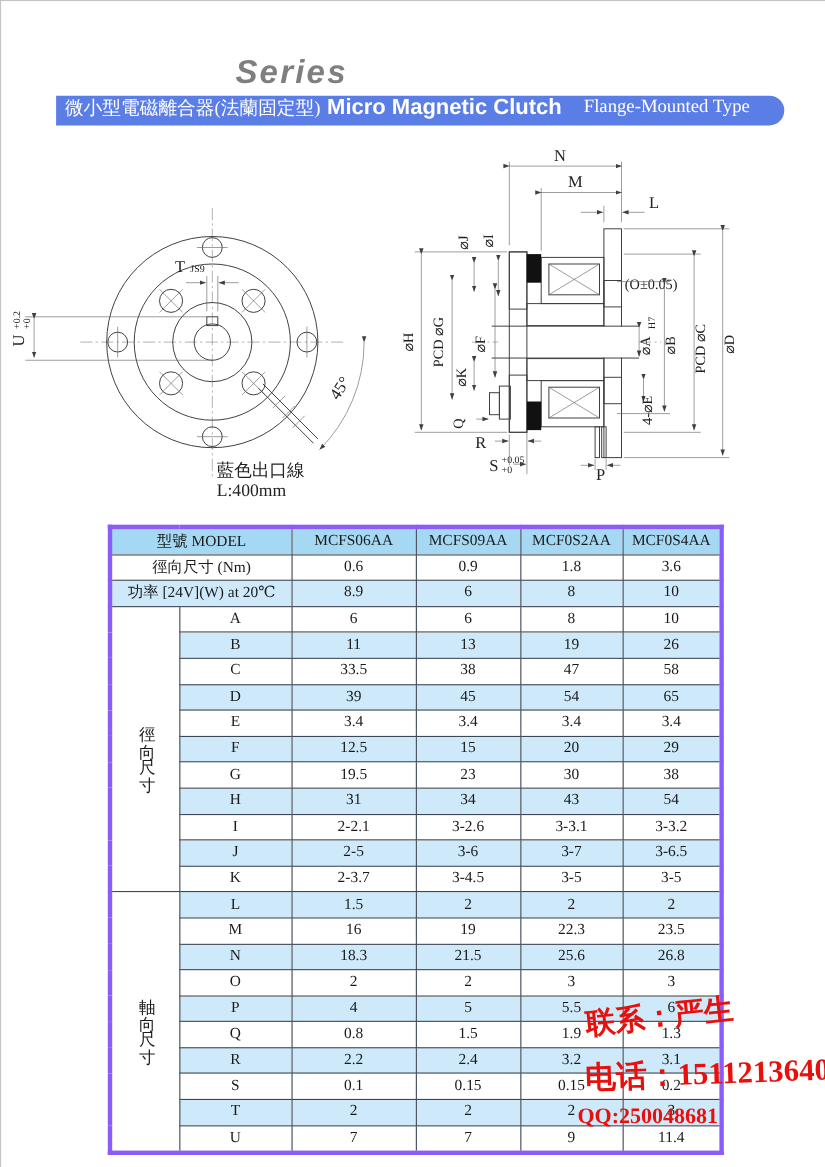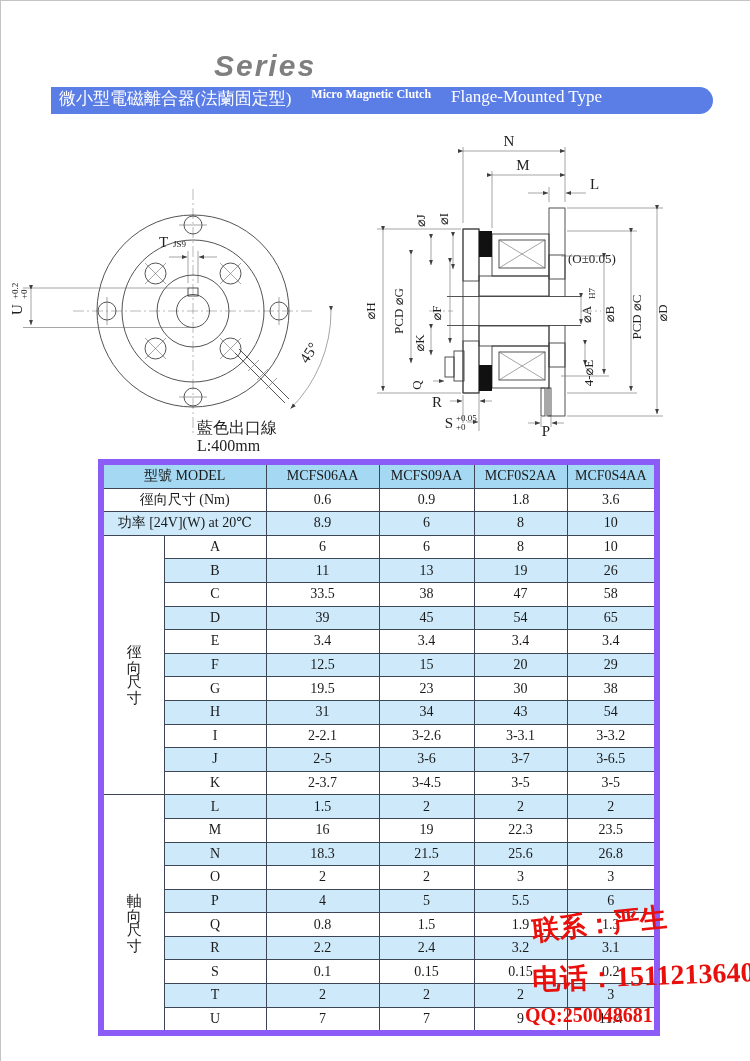--- a/index.html
+++ b/index.html
@@ -10,35 +10,35 @@
   .mcf{position:absolute;left:57px;top:26px;font-size:47px;letter-spacing:6px;
        font-family:"Liberation Serif","DejaVu Serif",serif;color:#111;}
   .series{position:absolute;left:213px;top:48px;font-size:30px;font-weight:bold;
           letter-spacing:2px;color:#7f7f7f;
           font-family:"Liberation Sans","DejaVu Sans",sans-serif;font-style:italic;}
   .banner{position:absolute;left:50px;top:86px;width:662px;height:27px;
           background:var(--banner-blue);border-radius:0 14px 14px 0;
           color:#fff;display:flex;align-items:flex-start;padding-left:8px;box-sizing:border-box;
           white-space:nowrap;}
   .banner .zh{font-size:17px;}
-  .banner .en-b{font-size:12px;font-weight:bold;margin-left:20px;
-                font-family:Liberation Serif, serif;}
+  .banner .en-b{font-size:20px;font-weight:bold;margin-left:6px;
+                font-family:Liberation Sans, sans-serif;}
   .banner .en-r{font-size:17px;margin-left:20px;}
   
   .drawing{position:absolute;left:0;top:130px;}
   .dl{stroke:#3f3f3f;stroke-width:0.9;fill:none;}
   .thin{stroke:#6a6a6a;stroke-width:0.6;fill:none;}
   .cl{stroke:#8a8a8a;stroke-width:0.6;fill:none;stroke-dasharray:11 3 2 3;}
   .dt{font:13px "Liberation Serif","DejaVu Serif",serif;fill:#222;}
   .dts{font:9px "Liberation Serif","DejaVu Serif",serif;fill:#222;}
   .dtb{font:15px "Liberation Serif","DejaVu Serif",serif;fill:#222;}
   .cjk{font:16px "Liberation Serif","DejaVu Serif",serif;fill:#222;}
   
-  .spec-table{position:absolute;left:97px;top:458px;border-collapse:collapse;
-              table-layout:fixed;width:556px;border:6px solid #8b5cf6;}
+  .spec-table{position:absolute;left:97px;top:476px;border-collapse:collapse;
+              table-layout:fixed;width:556px;border:4px solid #8b5cf6;}
   .spec-table td{border:1px solid #3c4654;height:22.6px;text-align:center;
                  font-size:14px;padding:0;background:#fff;overflow:hidden;}
   .spec-table tr.hdr td{background:var(--hdr-blue);}
   .spec-table tr.blue td{background:var(--stripe-blue);}
   .spec-table td.grp{background:#fff !important;font-size:15px;vertical-align:middle;}
   .spec-table td.grp span{writing-mode:vertical-lr;text-orientation:upright;
                           letter-spacing:15px;display:inline-block;}
   
   .wm{position:absolute;color:var(--wm-red);font-weight:bold;white-space:nowrap;
       font-family:"Liberation Serif","DejaVu Serif",serif;pointer-events:none;}

